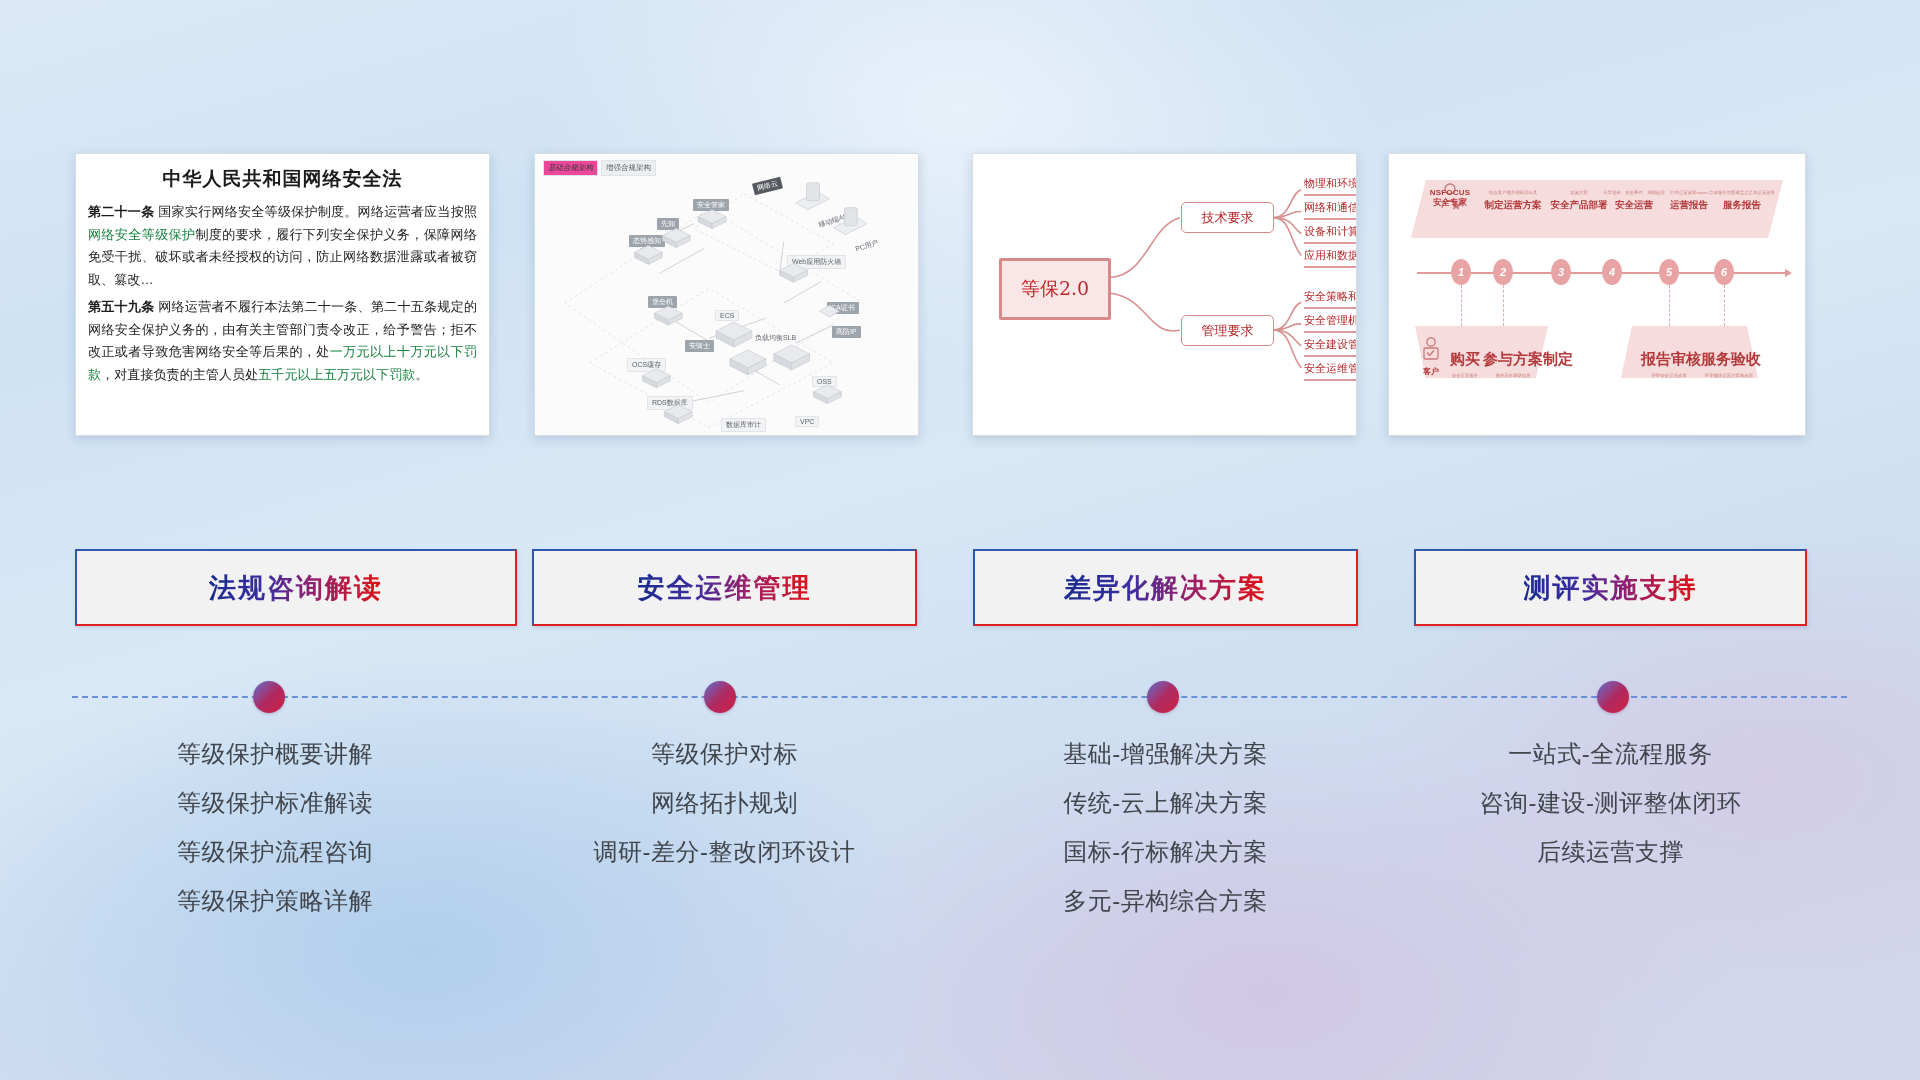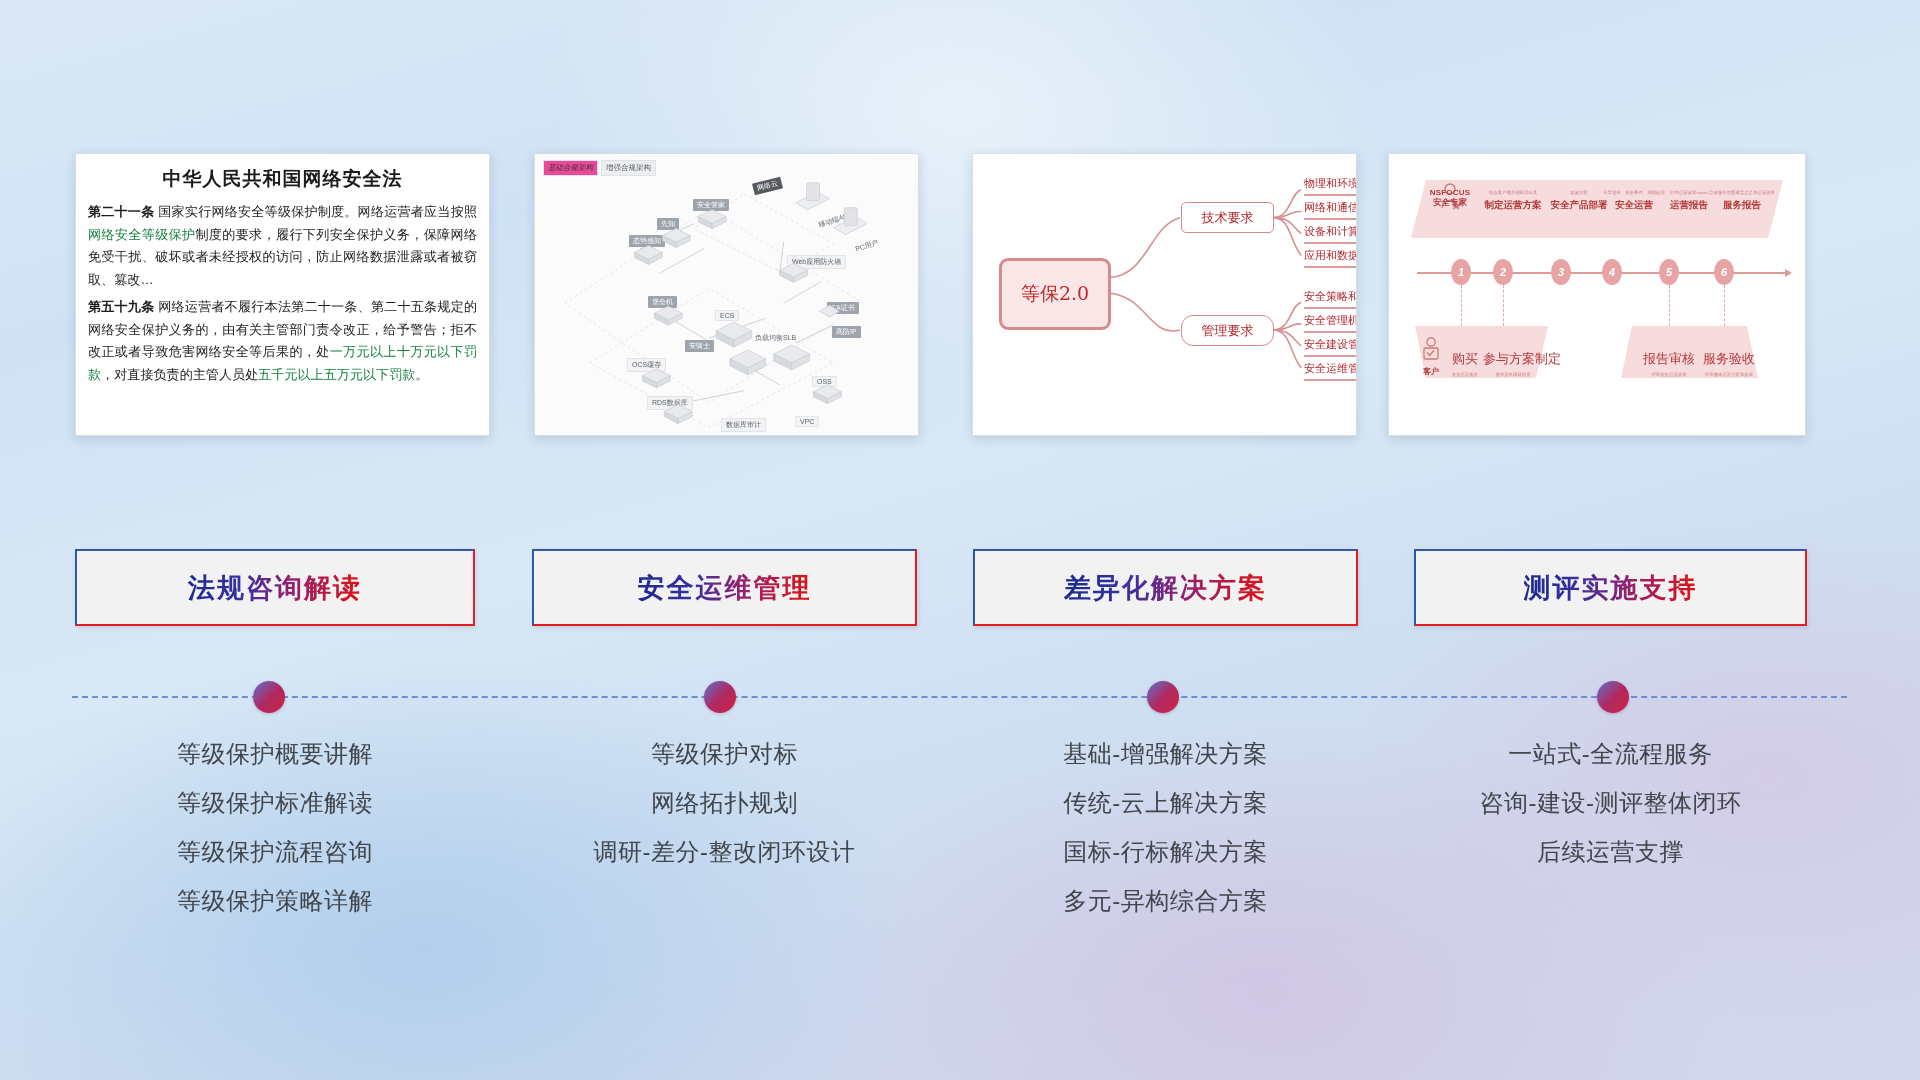--- a/index.html
+++ b/index.html
@@ -49,33 +49,33 @@
     position: absolute; font-size: 7px; color: #fff; background: #9ea4ab;
     padding: 1px 4px; white-space: nowrap; border-radius: 1px;
   }
   .nodelbl.light { background: #f2f3f5; color: #5b6068; border: 1px solid #e2e4e8; }
   .nodelbl.dark { background: #55595f; }
   .nodelbl.plain { background: transparent; color: #63686f; }
 
   
   .mind { position: relative; width: 100%; height: 100%; background: #fff; }
   .mind-root {
-    position: absolute; left: 26px; top: 104px; width: 112px; height: 72px;
-    background: #f9e7e7; border: 3px solid #d78a8a; border-radius: 9px;
+    position: absolute; left: 26px; top: 104px; width: 112px; height: 62px;
+    background: #f9e7e7; border: 3px solid #d78a8a; border-radius: 2px;
     color: #c2282b; font-size: 19px; display: flex; align-items: center; justify-content: center;
     font-family: "DejaVu Serif", "Liberation Serif", serif;
   }
   .mind-branch {
     position: absolute; width: 93px; height: 31px;
     border: 1.6px solid #d78a8a; border-radius: 5px; background: #fff;
     color: #b4262a; font-size: 13px; display: flex; align-items: center; justify-content: center;
     font-family: "DejaVu Serif", "Liberation Serif", serif;
   }
   #branch-tech { left: 208px; top: 48px; }
-  #branch-mgmt { left: 208px; top: 161px; border-radius: 12px; }
+  #branch-mgmt { left: 208px; top: 161px; }
   .leaf {
     position: absolute; font-size: 11px; color: #b4262a; white-space: nowrap;
     padding-bottom: 3px; border-bottom: 2px solid #dd9b9b;
     font-family: "DejaVu Serif", "Liberation Serif", serif;
   }
 
   
   .proc { position: relative; width: 100%; height: 100%; background: #fff; }
   .proc-band {
     position: absolute; left: 22px; top: 26px; width: 372px; height: 58px;
@@ -96,33 +96,33 @@
     position: absolute; width: 20px; height: 26px; border-radius: 50%;
     background: #e8a3a4; color: #fff; font-size: 11px; font-weight: 700;
     display: flex; align-items: center; justify-content: center; font-style: italic;
   }
   .band2 {
     position: absolute; top: 172px; height: 52px; background: #f6dcdc;
   }
   #band2-a { left: 26px; width: 133px; clip-path: polygon(0 0, 100% 0, 91% 100%, 8% 100%); }
   #band2-b { left: 232px; width: 137px; clip-path: polygon(8% 0, 92% 0, 100% 100%, 0 100%); }
   .b2item { position: absolute; text-align: center; }
-  .b2item .m { font-size: 13px; color: #b4393b; font-weight: 400; white-space: nowrap; }
+  .b2item .m { font-size: 15px; color: #b4393b; font-weight: 700; white-space: nowrap; }
   .b2item .s { font-size: 4.4px; color: #c97f80; white-space: nowrap; margin-top: 4px; }
   .dashlink { position: absolute; width: 1px; border-left: 1px dashed #e2a9a9; }
 
   
   .headbox {
     position: absolute; top: 549px; height: 77px;
     background: #f2f2f2; border: 2px solid #e01f1f;
     border-top-color: #2f58a8; border-left-color: #2f58a8;
     display: flex; align-items: center; justify-content: center;
     box-shadow: 1px 2px 4px rgba(30,50,90,0.12);
   }
-  #head-1 { left: 75px;  width: 400px; }
+  #head-1 { left: 75px;  width: 442px; }
   #head-2 { left: 532px; width: 385px; }
   #head-3 { left: 973px; width: 385px; }
   #head-4 { left: 1414px;width: 393px; }
   .headbox span {
     font-size: 27px; font-weight: 700; letter-spacing: 2px;
     background: linear-gradient(90deg, #1a2b8f 0%, #3b2fa0 32%, #9a1f6a 62%, #e01212 100%);
     -webkit-background-clip: text; background-clip: text;
     -webkit-text-fill-color: transparent; color: transparent;
   }
 

